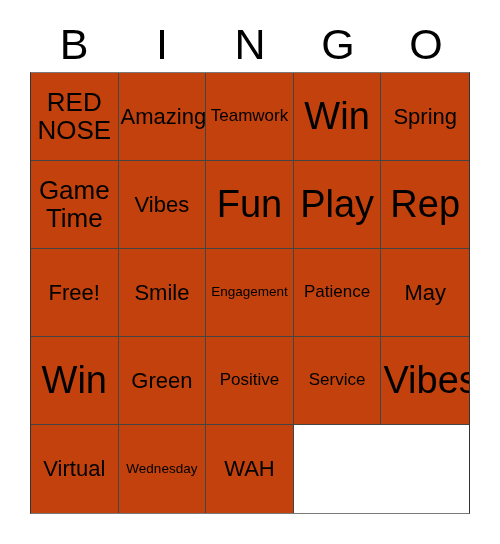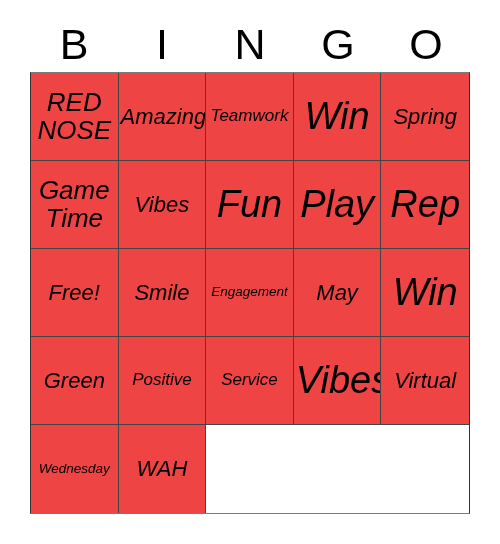--- a/index.html
+++ b/index.html
@@ -66,22 +66,21 @@
   .bingo-cell {
     box-sizing: border-box;
     border-right: 1px solid #444444;
     border-bottom: 1px solid #444444;
     display: flex;
     align-items: center;
     justify-content: flex-start;
     text-align: center;
     padding: 1px 2px;
     overflow: hidden;
-    background: #ef4444;
-    font-style: italic;
+    background: #c2410c;
   }
   .bingo-cell:nth-child(5n) { border-right: none; }
   .bingo-cell:nth-child(n+21) { border-bottom: none; }
 
   .cell-text {
     display: block;
     width: 100%;
     line-height: 1.06;
     color: #000000;
     white-space: pre-line;
@@ -144,20 +143,23 @@
       </div>
       <div class="bingo-cell" data-size="lg">
         <span class="cell-text">Free!</span>
       </div>
       <div class="bingo-cell" data-size="lg">
         <span class="cell-text">Smile</span>
       </div>
       <div class="bingo-cell" data-size="xxs">
         <span class="cell-text">Engagement</span>
       </div>
+      <div class="bingo-cell" data-size="xs">
+        <span class="cell-text">Patience</span>
+      </div>
       <div class="bingo-cell" data-size="lg">
         <span class="cell-text">May</span>
       </div>
       <div class="bingo-cell" data-size="xl">
         <span class="cell-text">Win</span>
       </div>
       <div class="bingo-cell" data-size="lg">
         <span class="cell-text">Green</span>
       </div>
       <div class="bingo-cell" data-size="xs">

